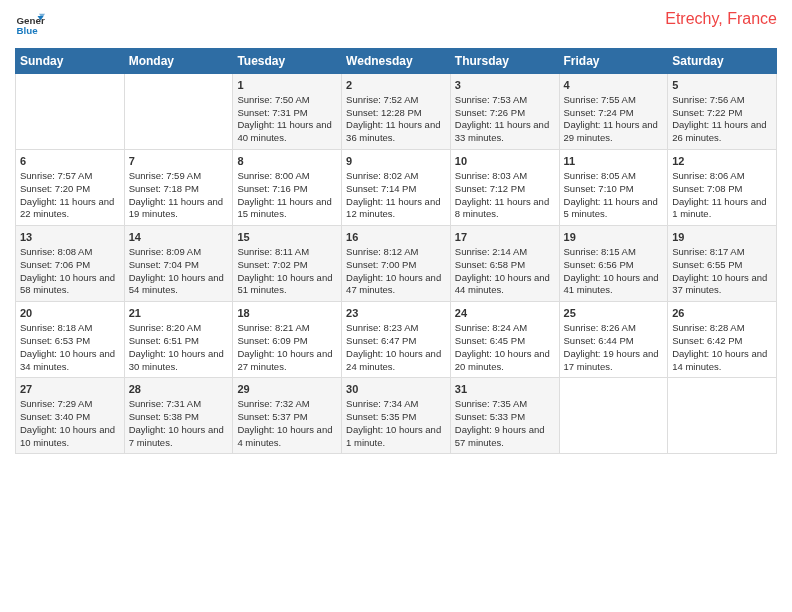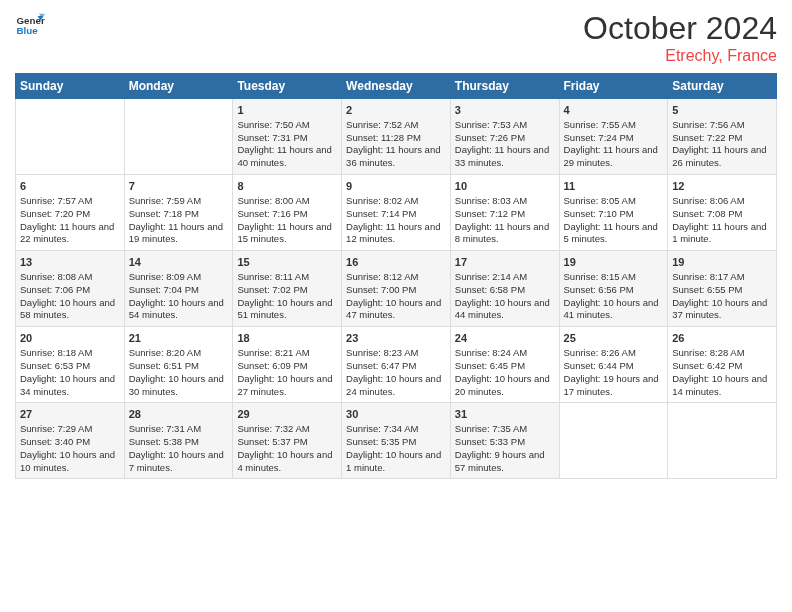--- a/index.html
+++ b/index.html
@@ -91,21 +91,20 @@
   <div class="header">
     <div class="logo">
       <svg class="logo-icon" viewBox="0 0 40 40">
         <text x="2" y="18" font-size="13" font-weight="bold" fill="#333">General</text>
         <text x="2" y="32" font-size="13" font-weight="bold" fill="#1a7abf">Blue</text>
         <polygon points="30,8 38,8 34,14" fill="#1a7abf"></polygon>
         <polygon points="32,5 40,5 36,11" fill="#1a7abf" opacity="0.6"></polygon>
       </svg>
     </div>
     <div class="title-block">
-      <h1>October 2024</h1>
       <h2>Etrechy, France</h2>
     </div>
   </div>
 
   <table>
     <thead>
       <tr>
       <th>Sunday</th>
           <th>Monday</th>
           <th>Tuesday</th>
@@ -121,21 +120,21 @@
           <td class="empty-cell"></td>
           <td>
             <span class="day-number">1</span>
             <div>Sunrise: 7:50 AM</div>
             <div>Sunset: 7:31 PM</div>
             <div>Daylight: 11 hours and 40 minutes.</div>
           </td>
           <td>
             <span class="day-number">2</span>
             <div>Sunrise: 7:52 AM</div>
-            <div>Sunset: 11:28 PM</div>
+            <div>Sunset: 12:28 PM</div>
             <div>Daylight: 11 hours and 36 minutes.</div>
           </td>
           <td>
             <span class="day-number">3</span>
             <div>Sunrise: 7:53 AM</div>
             <div>Sunset: 7:26 PM</div>
             <div>Daylight: 11 hours and 33 minutes.</div>
           </td>
           <td>
             <span class="day-number">4</span>

